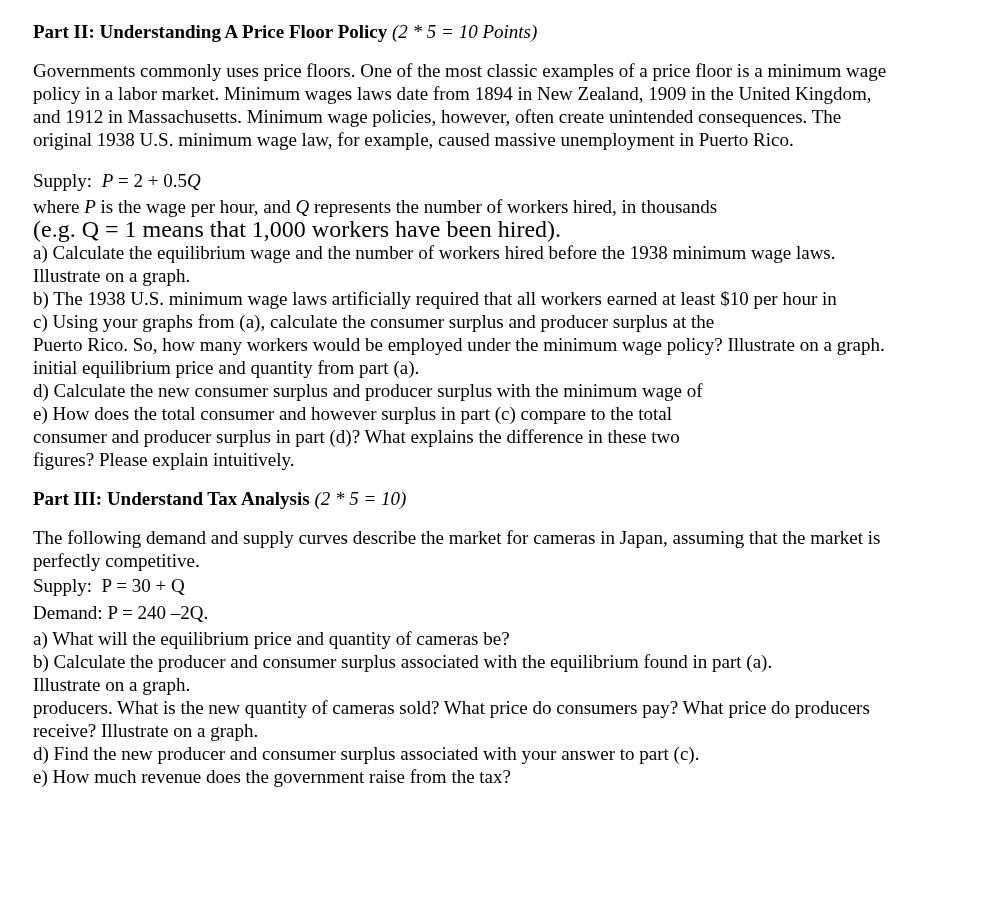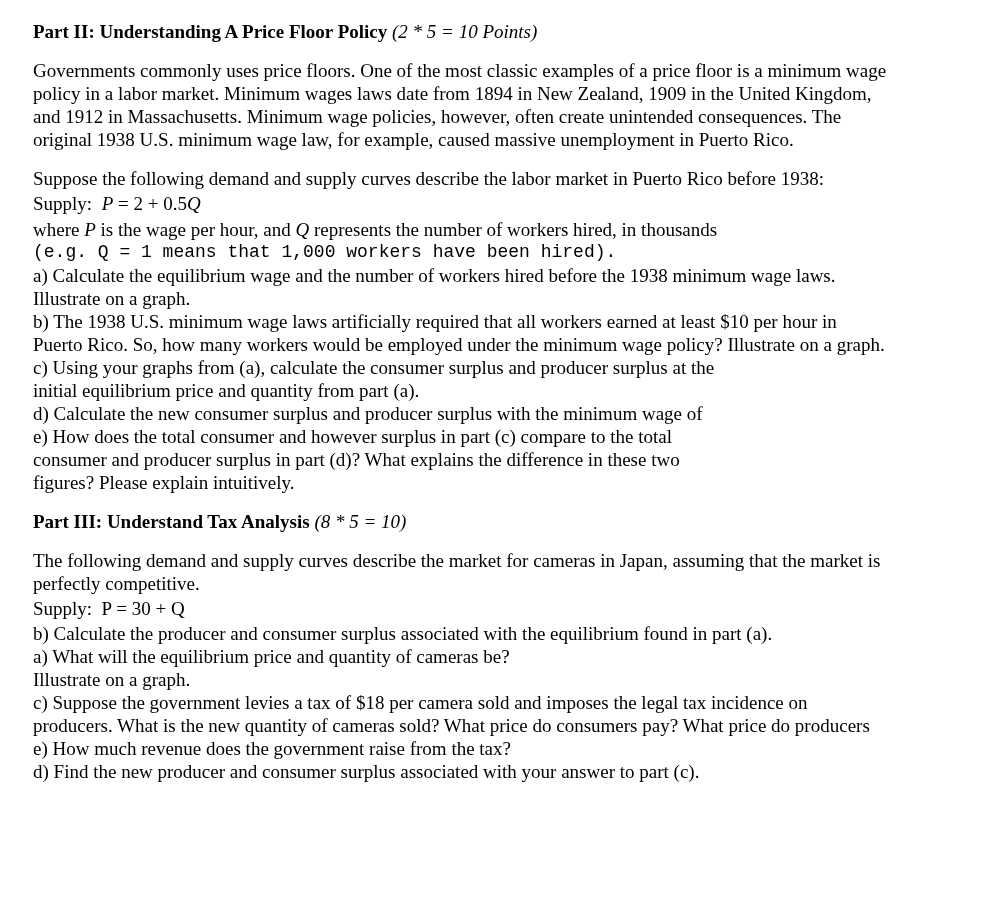--- a/index.html
+++ b/index.html
@@ -29,22 +29,21 @@
   }
   .line {
     font-size: 19px;
     line-height: 23px;
     white-space: pre;
   }
   .line-equation {
     line-height: 27.5px;
   }
   .line-note {
-    font-size: 18px;
-    font-family: Liberation Mono, monospace;
+    font-size: 24px;
   }
   .seg-bold {
     font-weight: bold;
   }
   .seg-italic {
     font-style: italic;
   }
   .seg-normal {
     font-weight: normal;
     font-style: normal;
@@ -59,44 +58,44 @@
       <div class="block heading">
         <div class="line"><span class="seg-bold">Part II: Understanding A Price Floor Policy</span><span class="seg-normal"> </span><span class="seg-italic">(2 * 5 = 10 Points)</span></div>
       </div>
       <div class="block paragraph">
         <div class="line"><span class="seg-normal">Governments commonly uses price floors. One of the most classic examples of a price floor is a minimum wage</span></div>
         <div class="line"><span class="seg-normal">policy in a labor market. Minimum wages laws date from 1894 in New Zealand, 1909 in the United Kingdom,</span></div>
         <div class="line"><span class="seg-normal">and 1912 in Massachusetts. Minimum wage policies, however, often create unintended consequences. The</span></div>
         <div class="line"><span class="seg-normal">original 1938 U.S. minimum wage law, for example, caused massive unemployment in Puerto Rico.</span></div>
       </div>
       <div class="block paragraph">
-        <div class="line"><span class="seg-normal">Suppose the following demand and supply curves describe the labor market in Puerto Rico before 1938:</span></div>
         <div class="line line-equation"><span class="seg-normal">Supply:  </span><span class="seg-italic">P</span><span class="seg-normal"> = 2 + 0.5</span><span class="seg-italic">Q</span></div>
         <div class="line"><span class="seg-normal">where </span><span class="seg-italic">P</span><span class="seg-normal"> is the wage per hour, and </span><span class="seg-italic">Q</span><span class="seg-normal"> represents the number of workers hired, in thousands</span></div>
         <div class="line line-note"><span class="seg-normal">(e.g. Q = 1 means that 1,000 workers have been hired).</span></div>
         <div class="line"><span class="seg-normal">a) Calculate the equilibrium wage and the number of workers hired before the 1938 minimum wage laws.</span></div>
         <div class="line"><span class="seg-normal">Illustrate on a graph.</span></div>
         <div class="line"><span class="seg-normal">b) The 1938 U.S. minimum wage laws artificially required that all workers earned at least $10 per hour in</span></div>
+        <div class="line"><span class="seg-normal">c) Using your graphs from (a), calculate the consumer surplus and producer surplus at the</span></div>
         <div class="line"><span class="seg-normal">Puerto Rico. So, how many workers would be employed under the minimum wage policy? Illustrate on a graph.</span></div>
-        <div class="line"><span class="seg-normal">c) Using your graphs from (a), calculate the consumer surplus and producer surplus at the</span></div>
         <div class="line"><span class="seg-normal">initial equilibrium price and quantity from part (a).</span></div>
         <div class="line"><span class="seg-normal">d) Calculate the new consumer surplus and producer surplus with the minimum wage of</span></div>
         <div class="line"><span class="seg-normal">e) How does the total consumer and however surplus in part (c) compare to the total</span></div>
         <div class="line"><span class="seg-normal">consumer and producer surplus in part (d)? What explains the difference in these two</span></div>
         <div class="line"><span class="seg-normal">figures? Please explain intuitively.</span></div>
       </div>
       <div class="block heading">
-        <div class="line"><span class="seg-bold">Part III: Understand Tax Analysis</span><span class="seg-normal"> </span><span class="seg-italic">(8 * 5 = 10)</span></div>
+        <div class="line"><span class="seg-bold">Part III: Understand Tax Analysis</span><span class="seg-normal"> </span><span class="seg-italic">(2 * 5 = 10)</span></div>
       </div>
       <div class="block paragraph">
         <div class="line"><span class="seg-normal">The following demand and supply curves describe the market for cameras in Japan, assuming that the market is</span></div>
         <div class="line"><span class="seg-normal">perfectly competitive.</span></div>
         <div class="line line-equation"><span class="seg-normal">Supply:  P = 30 + Q</span></div>
+        <div class="line line-equation"><span class="seg-normal">Demand: P = 240 –2Q.</span></div>
+        <div class="line"><span class="seg-normal">a) What will the equilibrium price and quantity of cameras be?</span></div>
         <div class="line"><span class="seg-normal">b) Calculate the producer and consumer surplus associated with the equilibrium found in part (a).</span></div>
-        <div class="line"><span class="seg-normal">a) What will the equilibrium price and quantity of cameras be?</span></div>
         <div class="line"><span class="seg-normal">Illustrate on a graph.</span></div>
-        <div class="line"><span class="seg-normal">c) Suppose the government levies a tax of $18 per camera sold and imposes the legal tax incidence on</span></div>
         <div class="line"><span class="seg-normal">producers. What is the new quantity of cameras sold? What price do consumers pay? What price do producers</span></div>
+        <div class="line"><span class="seg-normal">receive? Illustrate on a graph.</span></div>
+        <div class="line"><span class="seg-normal">d) Find the new producer and consumer surplus associated with your answer to part (c).</span></div>
         <div class="line"><span class="seg-normal">e) How much revenue does the government raise from the tax?</span></div>
-        <div class="line"><span class="seg-normal">d) Find the new producer and consumer surplus associated with your answer to part (c).</span></div>
       </div>
     </div>
 </div>
 
 </body></html>

